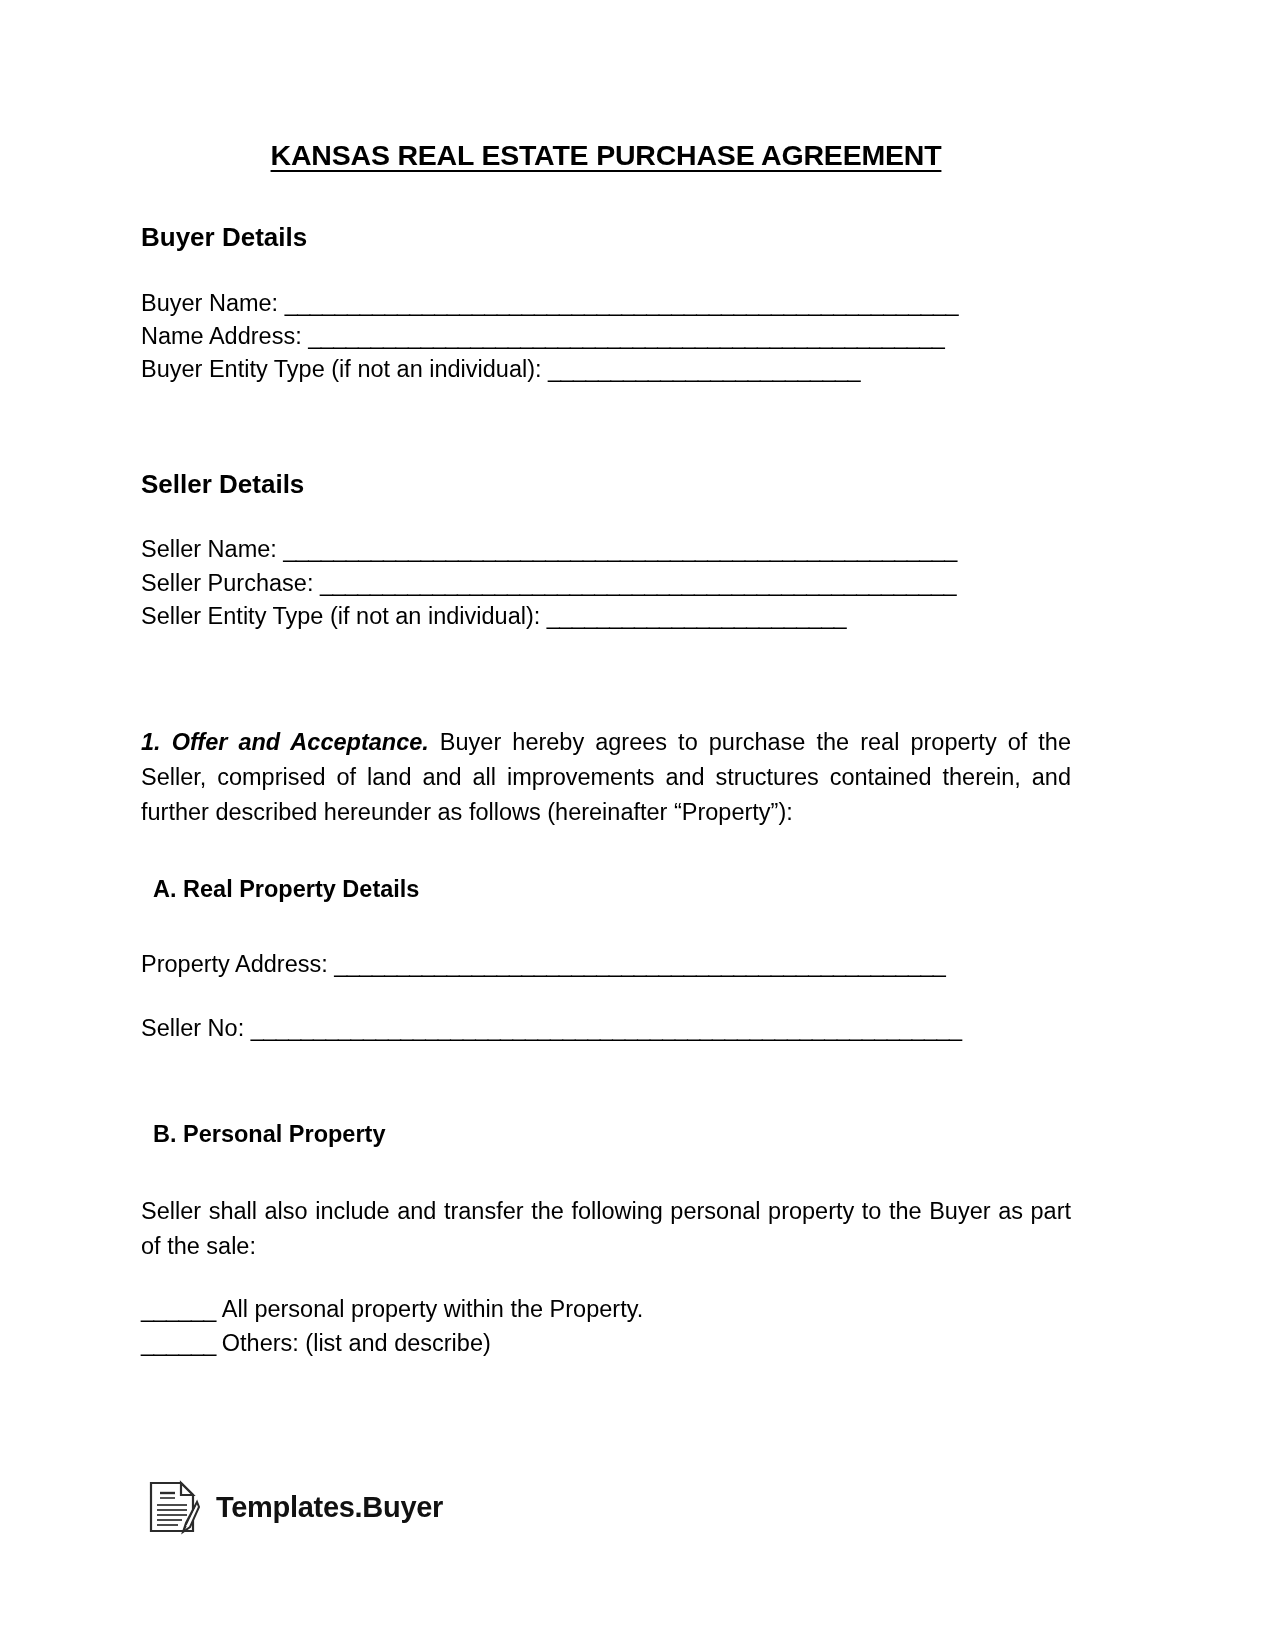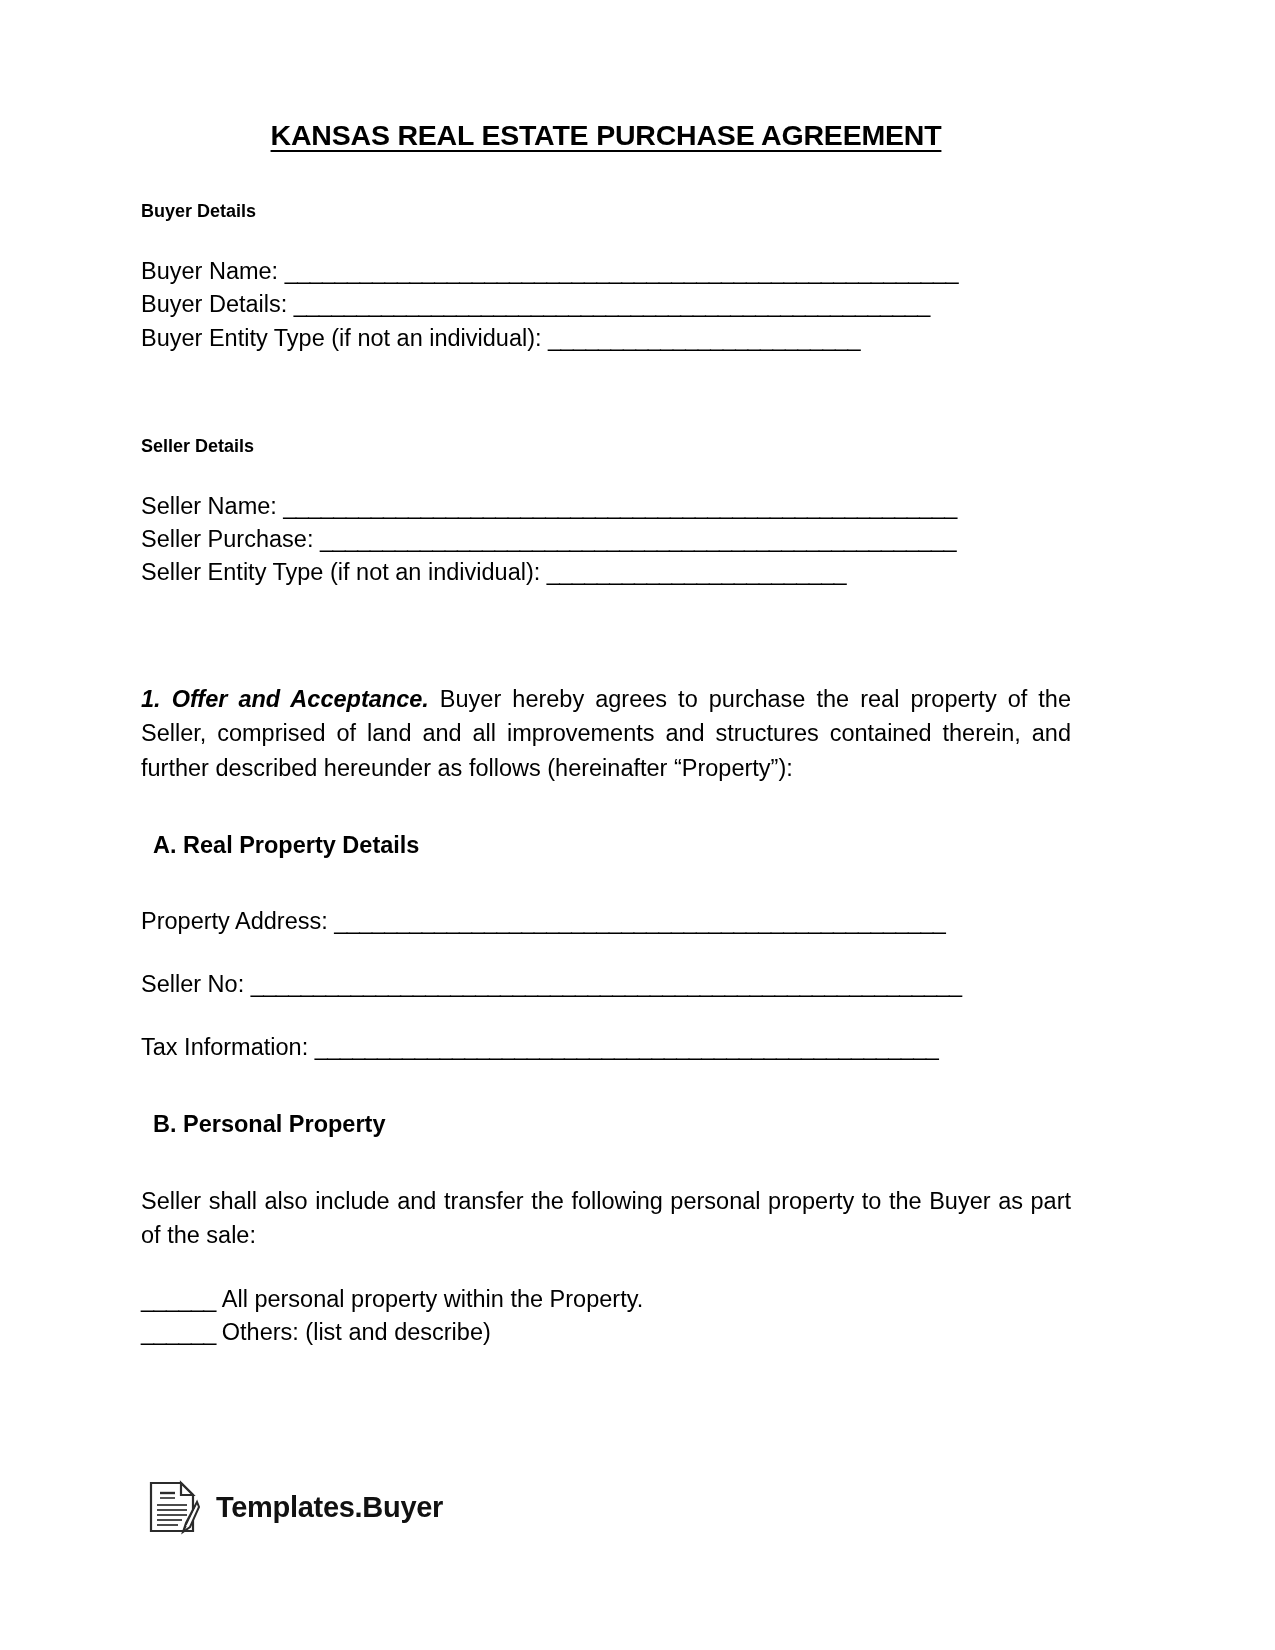--- a/index.html
+++ b/index.html
@@ -22,21 +22,21 @@
     height: 1650px;
     background: #ffffff;
     box-sizing: border-box;
     padding: 0;
     overflow: hidden;
   }
 
   .content {
     position: absolute;
     left: 141px;
-    top: 118px;
+    top: 138px;
     width: 930px;
   }
 
   
   .doc-title {
     font-size: 28.5px;
     font-weight: bold;
     text-align: center;
     letter-spacing: -0.2px;
     text-decoration: underline;
@@ -52,21 +52,21 @@
     line-height: 1.48;
     text-align: justify;
     text-justify: inter-word;
     margin: 0;
   }
   .para-intro {
     margin-top: 38px;
   }
 
   .section-heading {
-    font-size: 18px;
+    font-size: 26px;
     font-weight: bold;
     line-height: 1.48;
     margin: 0;
   }
 
   .sub-heading {
     font-size: 23.5px;
     line-height: 1.48;
     margin: 12px;
   }
@@ -135,21 +135,21 @@
     <h1 class="doc-title">KANSAS REAL ESTATE PURCHASE AGREEMENT</h1>
 
 
     <div class="spacer-md"></div>
 
     <h2 class="section-heading">Buyer Details</h2>
 
     <div class="spacer-md"></div>
 
     <p class="field-row"><span class="field-label">Buyer Name: </span><span class="blank-run">______________________________________________________</span></p>
-    <p class="field-row"><span class="field-label">Buyer Details: </span><span class="blank-run">___________________________________________________</span></p>
+    <p class="field-row"><span class="field-label">Name Address: </span><span class="blank-run">___________________________________________________</span></p>
     <p class="field-row"><span class="field-label">Buyer Entity Type (if not an individual): </span><span class="blank-run">_________________________</span></p>
 
     <div class="spacer-xl"></div>
     <div class="spacer-sm"></div>
 
     <h2 class="section-heading">Seller Details</h2>
 
     <div class="spacer-md"></div>
 
     <p class="field-row"><span class="field-label">Seller Name: </span><span class="blank-run">______________________________________________________</span></p>
@@ -168,21 +168,20 @@
     <div class="spacer-md"></div>
 
     <p class="field-row"><span class="field-label">Property Address: </span><span class="blank-run">_________________________________________________</span></p>
 
     <div class="spacer-md"></div>
 
     <p class="field-row"><span class="field-label">Seller No: </span><span class="blank-run">_________________________________________________________</span></p>
 
     <div class="spacer-md"></div>
 
-    <p class="field-row"><span class="field-label">Tax Information: </span><span class="blank-run">__________________________________________________</span></p>
 
     <div class="spacer-md"></div>
 
     <h3 class="sub-heading">B. Personal Property</h3>
 
     <div class="spacer-md"></div>
 
     <p class="para">Seller shall also include and transfer the following personal property to the Buyer as part of the sale:</p>
 
     <div class="spacer-md"></div>

